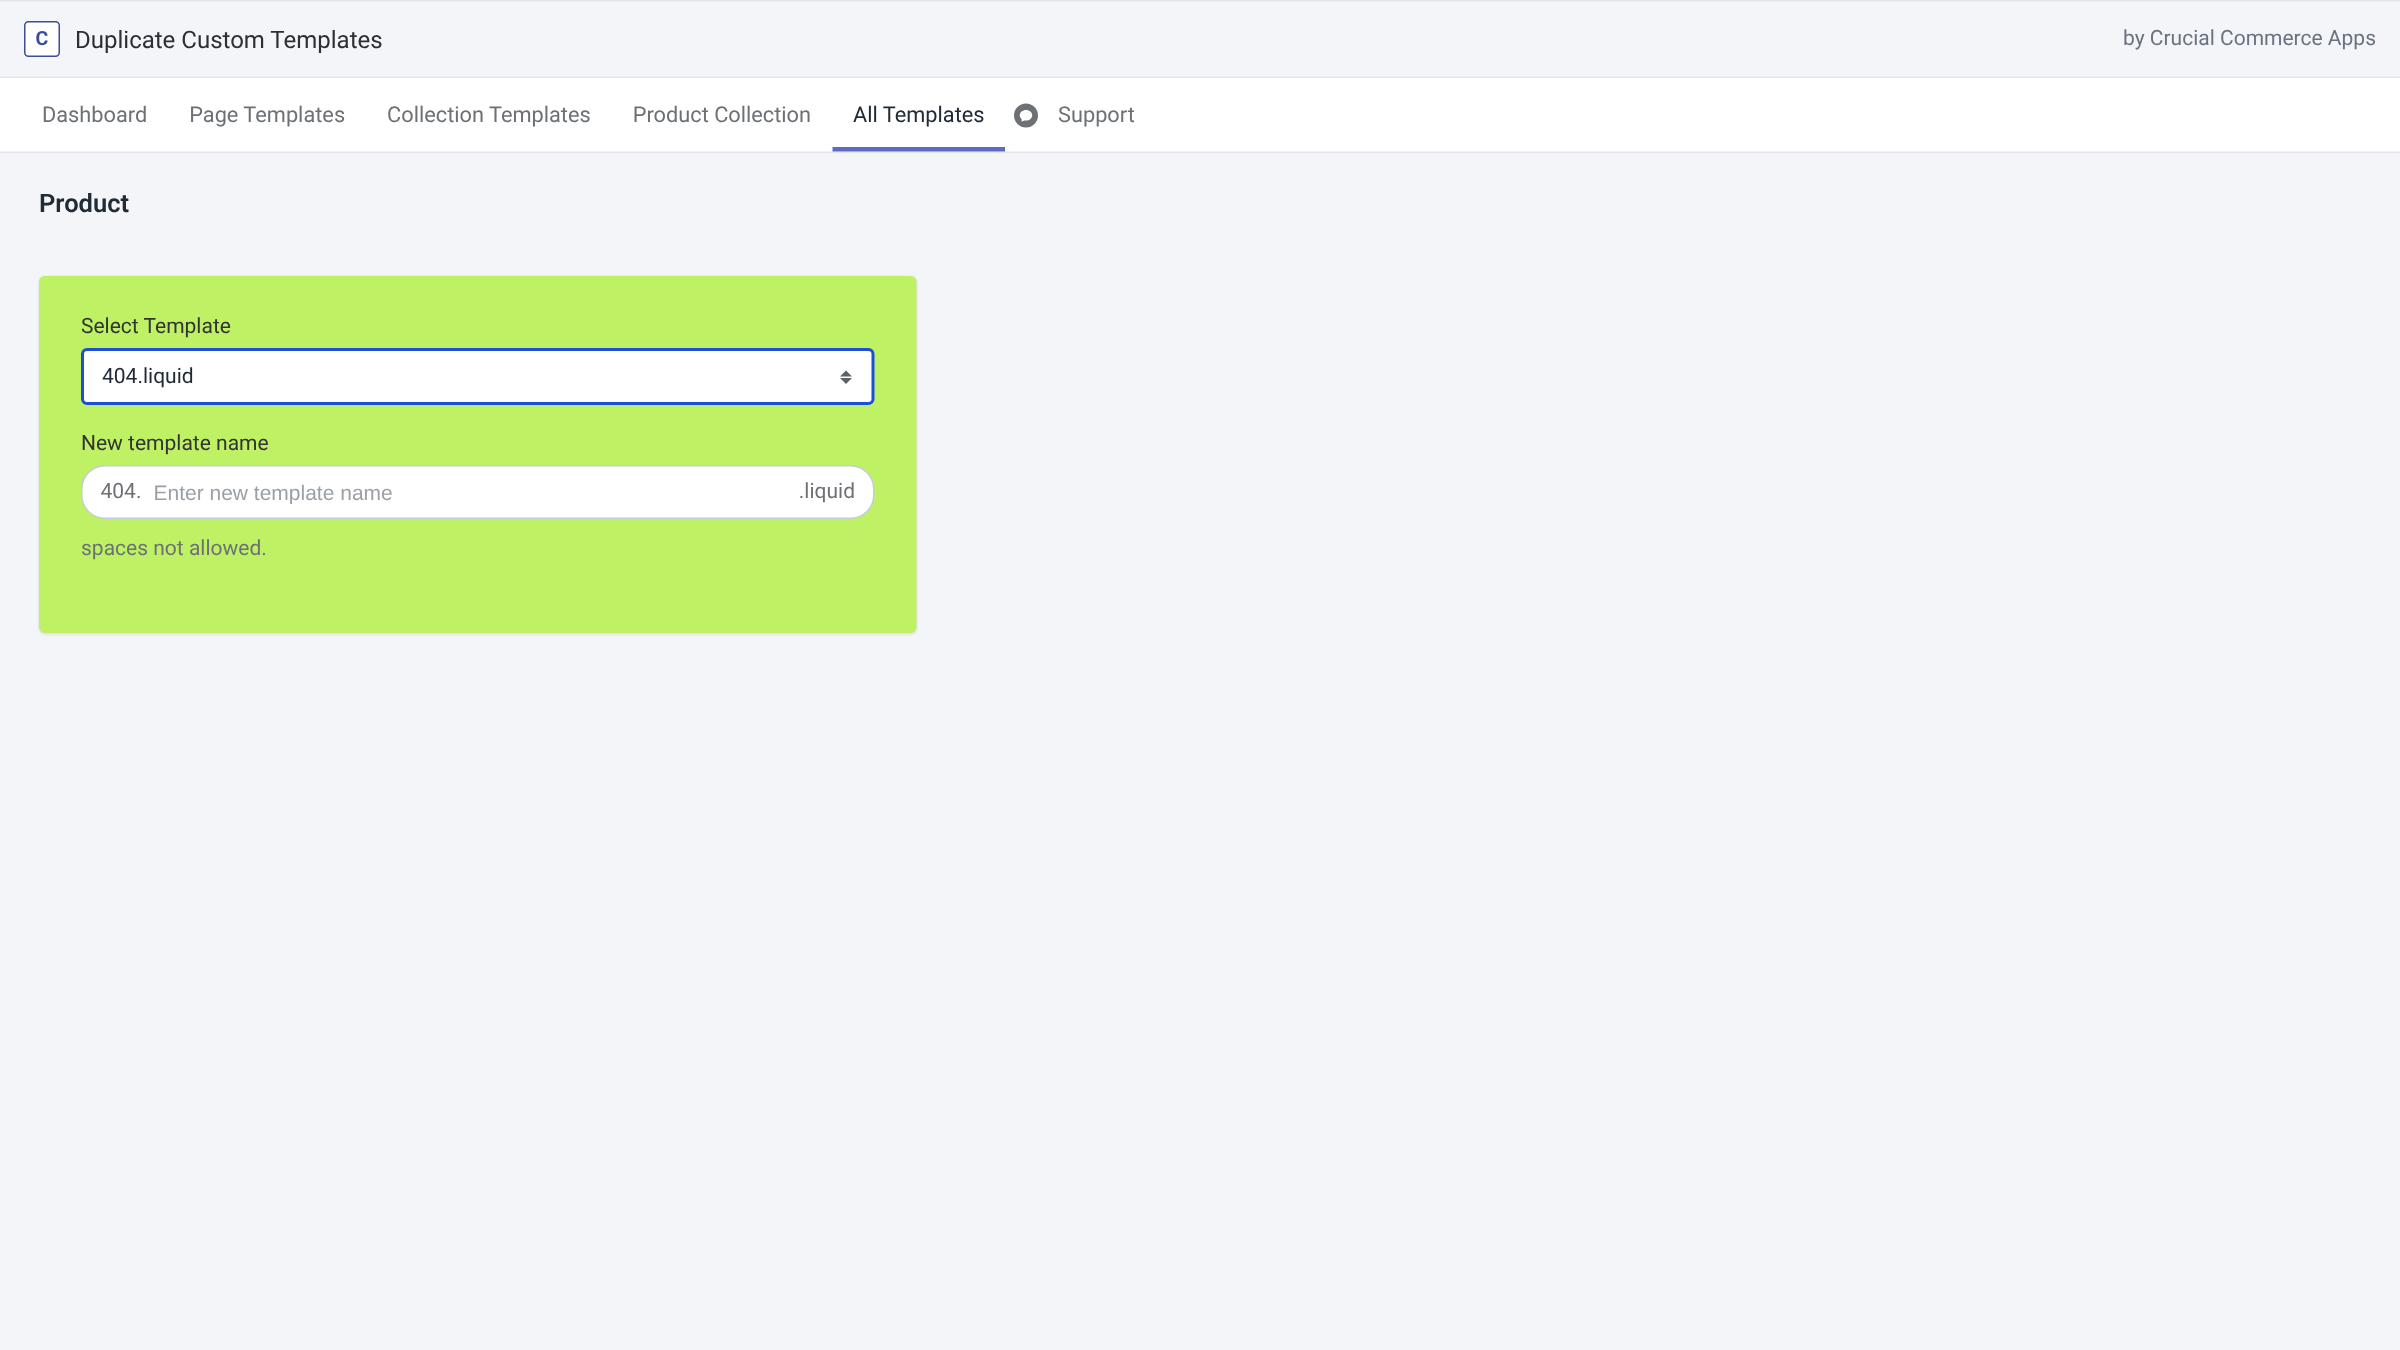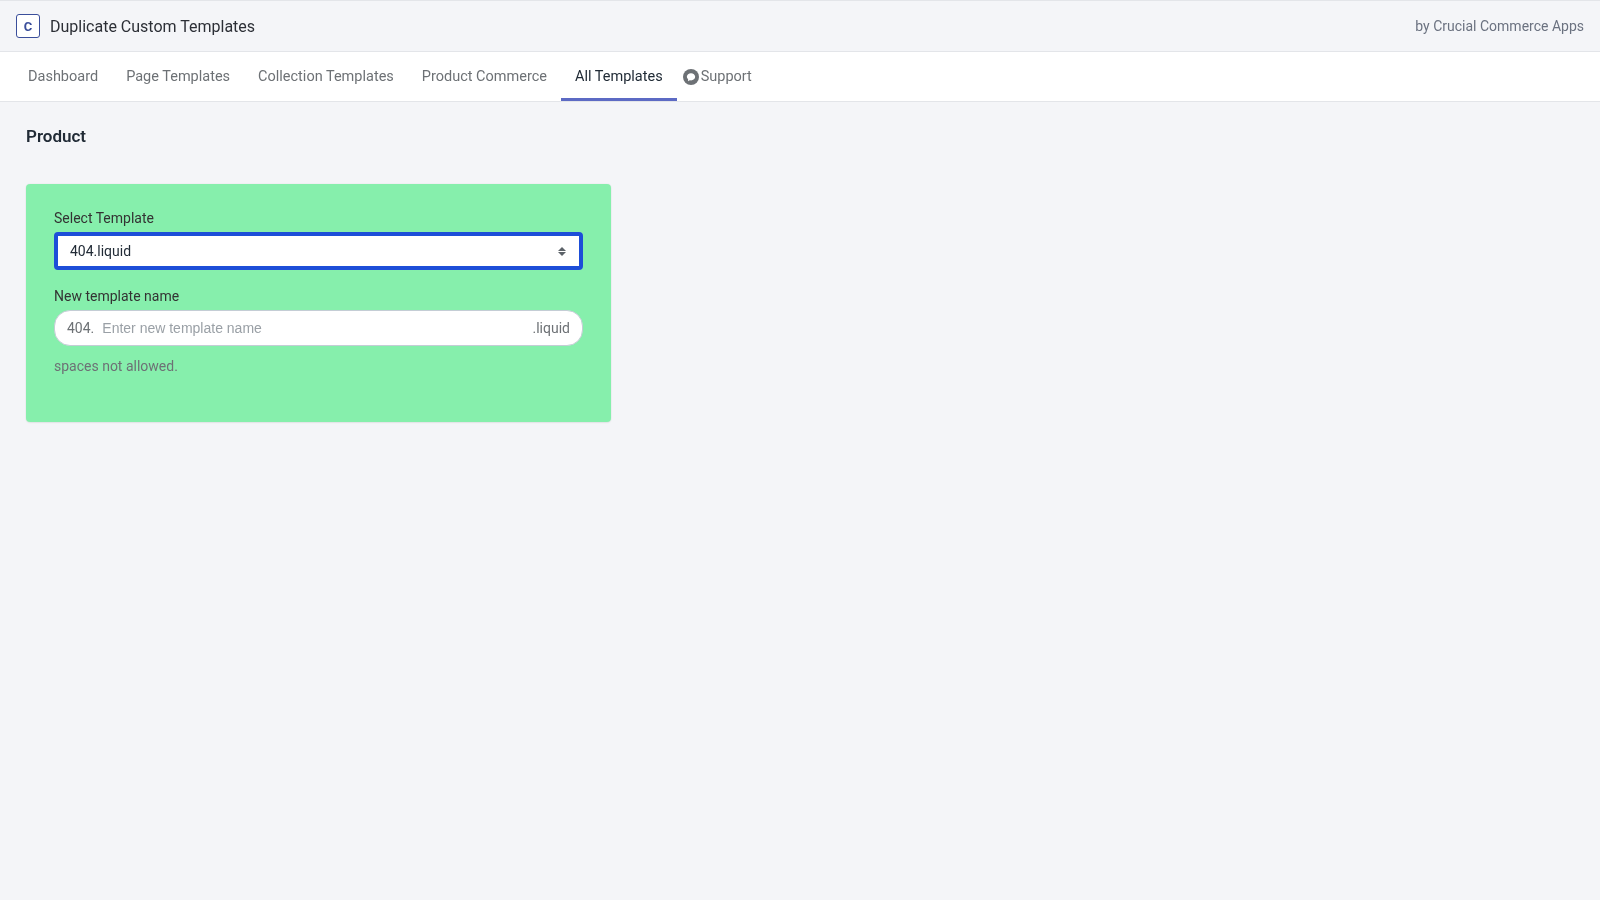--- a/index.html
+++ b/index.html
@@ -46,49 +46,49 @@
     display: flex; align-items: center;
     padding: 0 14px;
     font-size: 14.5px;
     color: #6d7175;
     cursor: pointer;
     border-bottom: 3px solid transparent;
     margin-top: 3px;
   }
   .tab.active { color: #212b36; border-bottom-color: #5c6ac4; }
   .support {
-    display: flex; align-items: center; gap: 2px;
+    display: flex; align-items: center; gap: 13px;
     font-size: 14.5px; color: #6d7175; cursor: pointer;
     padding: 0 6px;
   }
   .support-icon {
     width: 16px; height: 16px;
     border-radius: 50%;
     background: #6d7175;
     display: flex; align-items: center; justify-content: center;
     color: #fff; font-size: 10px;
   }
 
   .content { padding: 24px 26px; }
   .page-title { font-size: 17px; font-weight: 600; color: #212b36; margin-bottom: 38px; }
 
   .card {
-    background: #86efac;
+    background: #bef264;
     border-radius: 4px;
     box-shadow: 0 1px 2px rgba(0,0,0,0.06), 0 0 0 1px rgba(0,0,0,0.02);
     width: 585px;
     padding: 26px 28px 30px 28px;
   }
 
   .field { margin-bottom: 18px; }
   .field-label { font-size: 14px; color: #333; margin-bottom: 6px; display: block; }
 
   .select-wrap {
     position: relative;
-    border: 4px solid #1d4ed8;
+    border: 2px solid #1d4ed8;
     border-radius: 4px;
     height: 38px;
     display: flex; align-items: center;
     padding: 0 12px;
     background: #fff;
   }
   .select-value { font-size: 14px; color: #212b36; flex: 1; }
   .select-caret {
     width: 10px; display: flex; flex-direction: column; align-items: center; gap: 1px;
     color: #5c6268;
@@ -138,21 +138,21 @@
     <div class="app-title">Duplicate Custom Templates</div>
   </div>
   <div class="topbar-right">by Crucial Commerce Apps</div>
 </div>
 
 <div class="tabsbar">
   <div class="tabs">
     <div class="tab">Dashboard</div>
     <div class="tab">Page Templates</div>
     <div class="tab">Collection Templates</div>
-    <div class="tab">Product Commerce</div>
+    <div class="tab">Product Collection</div>
     <div class="tab active">All Templates</div>
   </div>
   <div class="support">
     <span class="support-icon">
       <svg width="10" height="10" viewBox="0 0 24 24" fill="#fff">
           <path d="M12 3C6.5 3 2 6.8 2 11.5c0 2.3 1.1 4.4 3 5.9V22l4-2.2c.9.2 1.9.3 3 .3 5.5 0 10-3.8 10-8.6S17.5 3 12 3z"></path>
         </svg>
     </span>
     <span>Support</span>
   </div>

